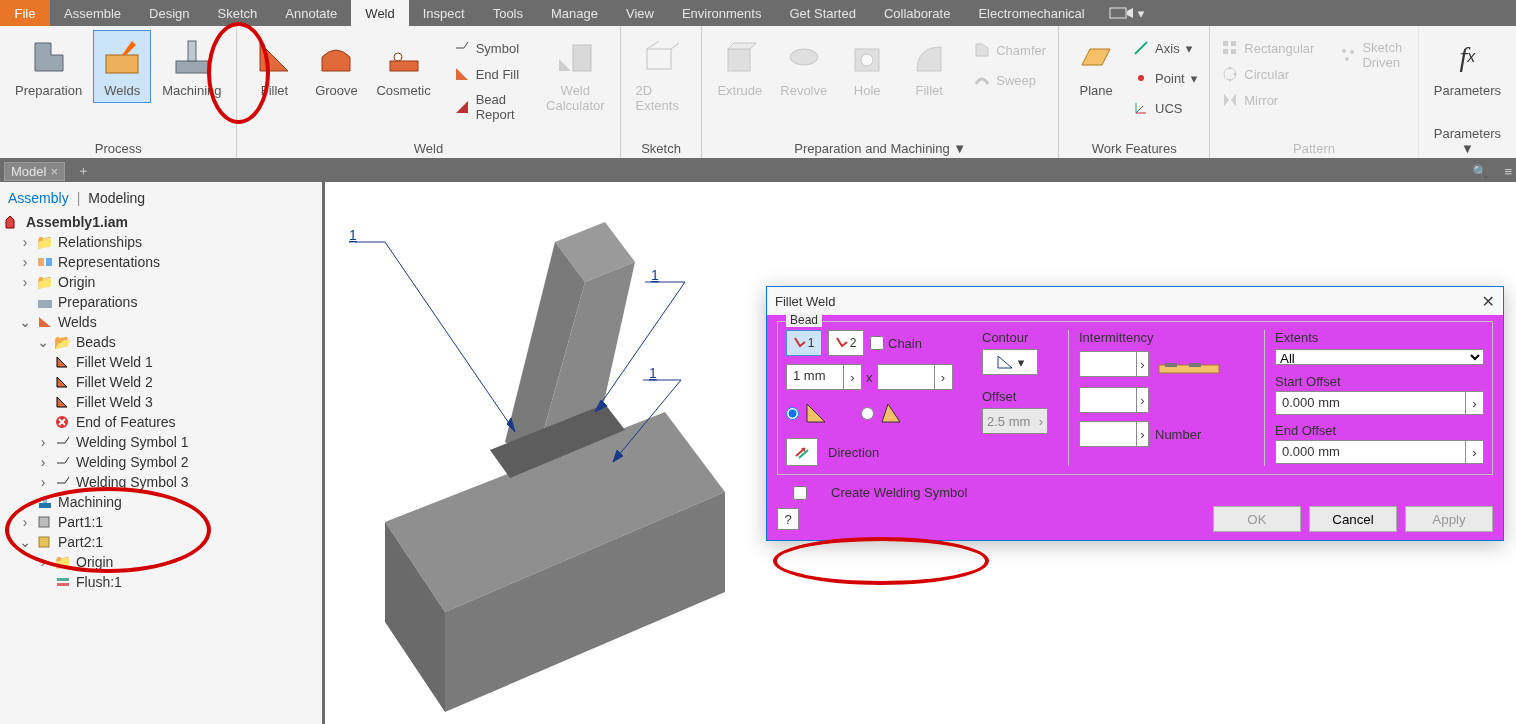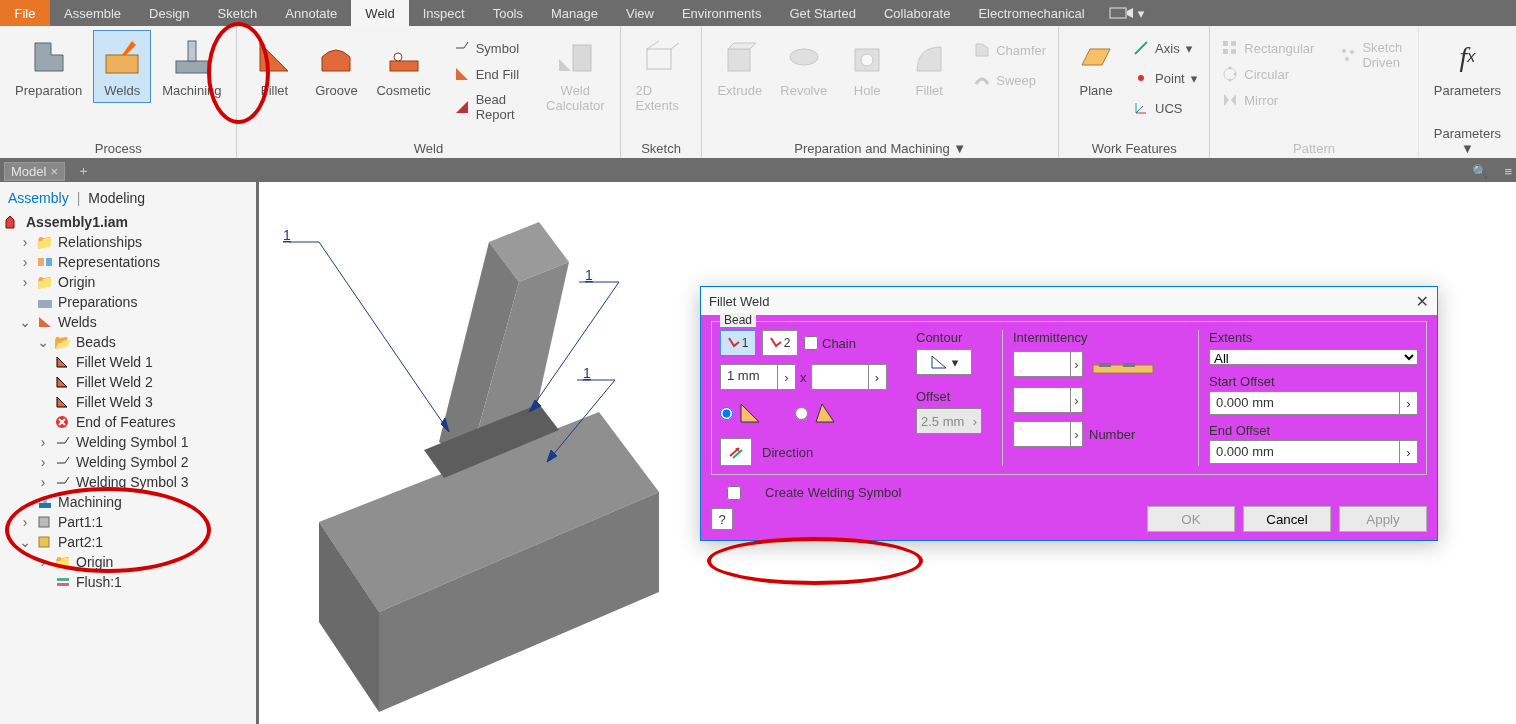--- a/index.html
+++ b/index.html
@@ -26,21 +26,21 @@
   .greyed { opacity:0.35; }
 
   
   .panel-header { height:22px; background:#6c6c6c; color:#e5e5e5; display:flex; align-items:center; padding-left:4px; gap:8px; }
   .panel-header .ptab { background:#888; padding:1px 6px; display:flex; align-items:center; gap:4px; border:1px solid #999; }
   .panel-header .spacer { flex:1; }
   .panel-header .ph-icon { opacity:0.8; padding:0 4px; }
 
   
   .workspace { display:flex; height:calc(724px - 26px - 134px - 22px); }
-  .tree { width:259px; background:#f5f5f5; border-right:3px solid #6c6c6c; padding:6px 4px; overflow:hidden; }
+  .tree { width:325px; background:#f5f5f5; border-right:3px solid #6c6c6c; padding:6px 4px; overflow:hidden; }
   .canvas { flex:1; background:#fff; position:relative; }
 
   
   .tree-tabs { display:flex; gap:8px; padding:2px 4px 6px 4px; font-size:14px; }
   .tree-tabs .tt { color:#0078d4; }
   .tree-tabs .sep { color:#999; }
   .tree-tabs .tt2 { color:#333; }
   .tree-node { display:flex; align-items:center; gap:4px; padding:2px 0; font-size:14px; }
   .tree-node .tw { width:14px; text-align:center; color:#666; cursor:pointer; }
   .tree-node .ic { width:18px; height:16px; display:inline-flex; align-items:center; justify-content:center; }

